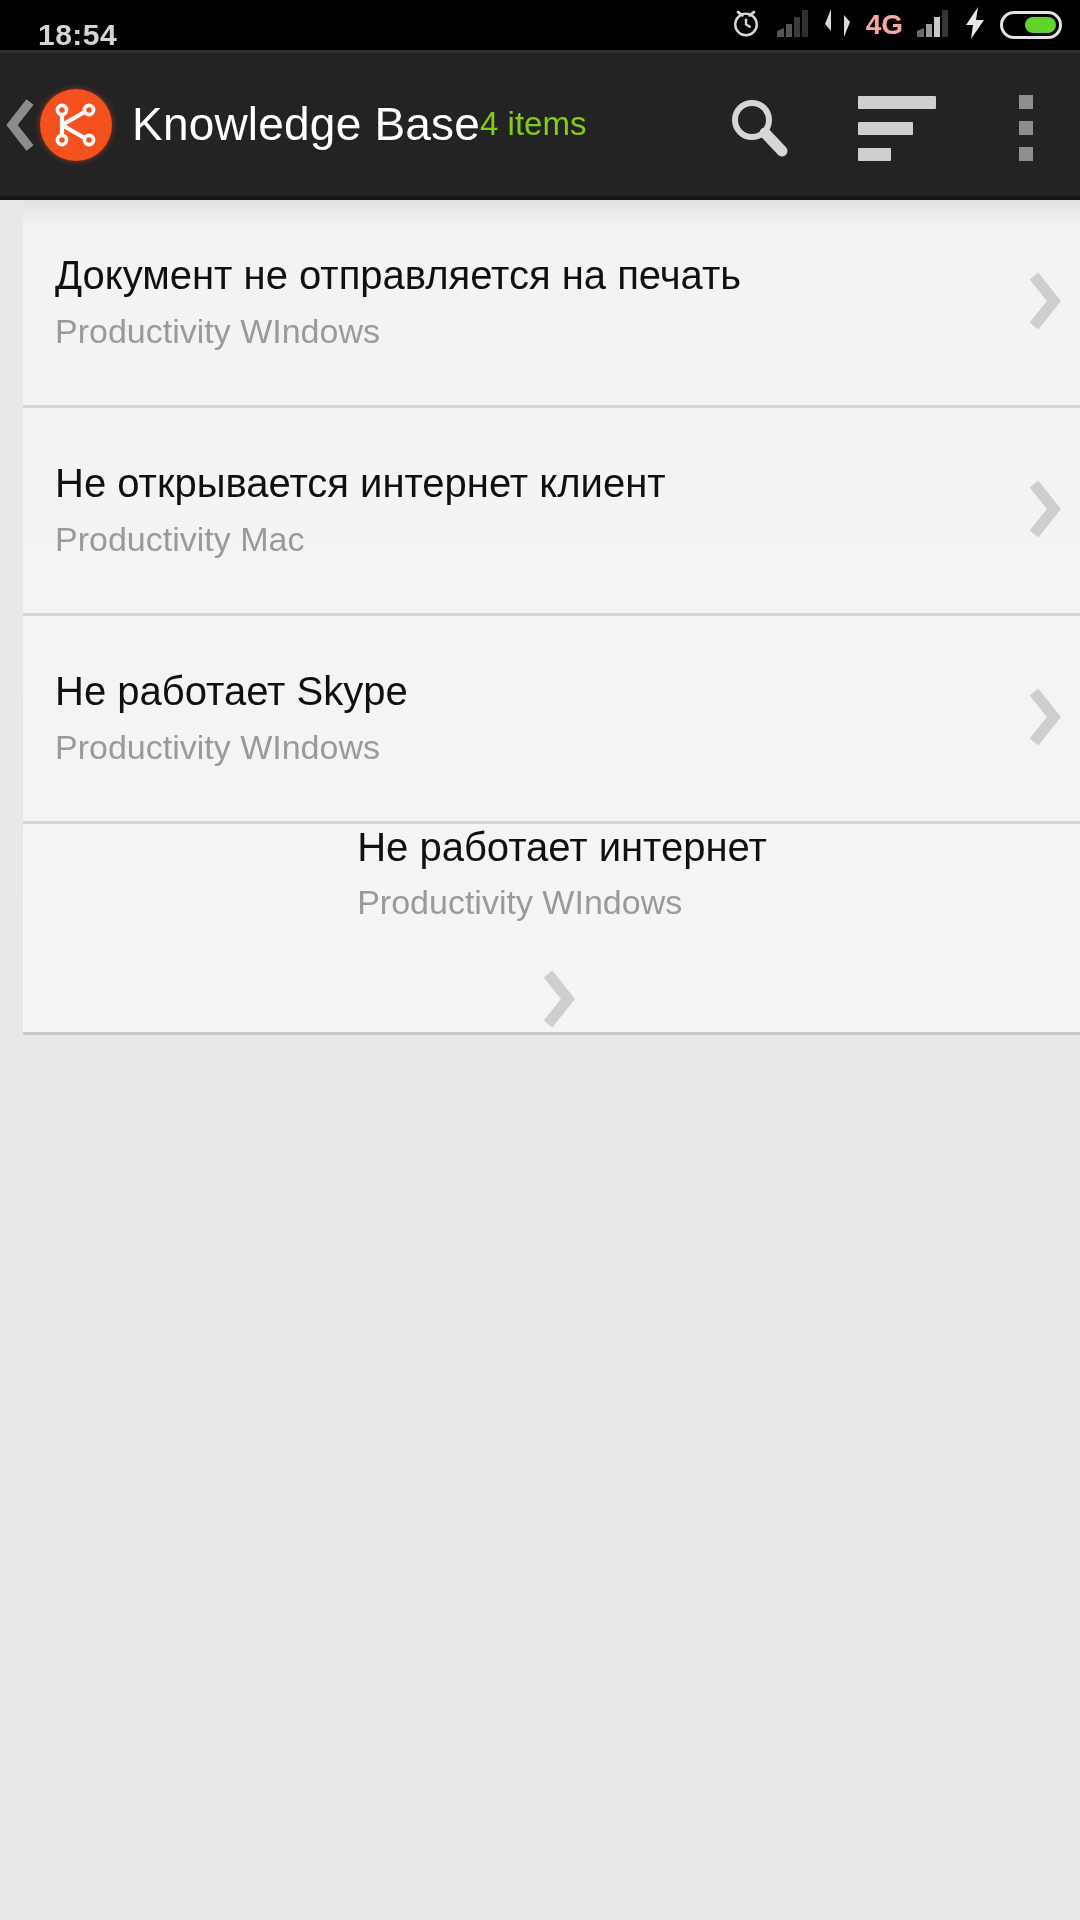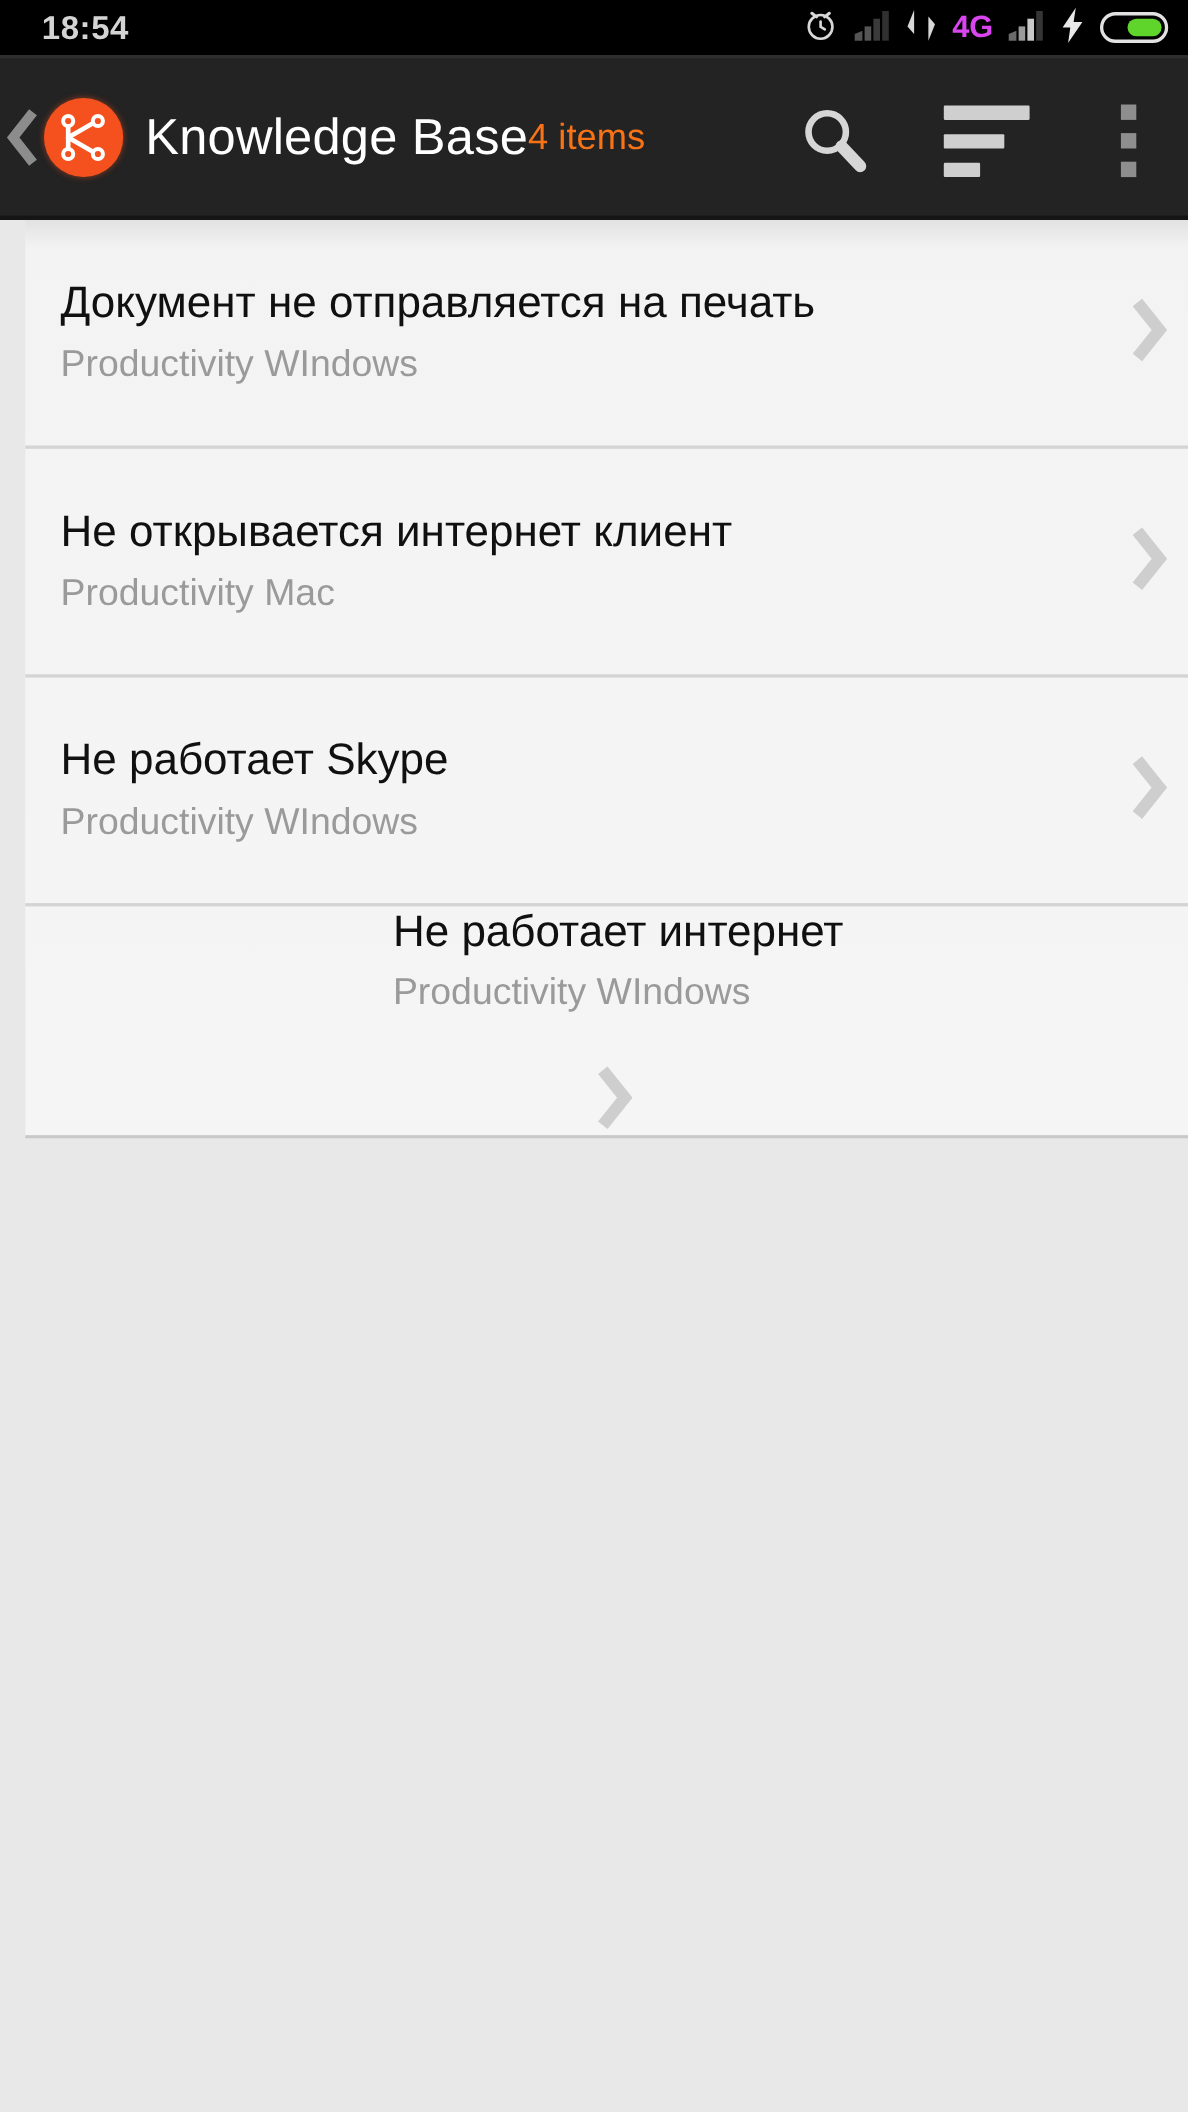--- a/index.html
+++ b/index.html
@@ -7,35 +7,35 @@
     width:1080px; height:1920px;
     background:#e8e8e8;
     font-family:"Liberation Sans", sans-serif;
     overflow:hidden;
   }
 
   
   #status-bar {
     height:50px; width:1080px;
     background:#000;
-    display:flex; align-items:center;
-    padding:2px 16px 0 38px;
+    display:flex; 
+    padding:18px 16px 0 38px;
     position:relative;
   }
   #status-clock {
     color:#d4d4d4; font-size:30px; font-weight:bold;
     letter-spacing:0.5px;
   }
   #status-icons {
     position:absolute; right:18px; top:0; height:50px;
     display:flex; align-items:center; gap:13px;
   }
   .sb-ico { display:block; }
   #status-4g {
-    color:#d946ef; font-size:28px; font-weight:bold;
+    color:#fca5a5; font-size:28px; font-weight:bold;
     letter-spacing:0px; line-height:1;
   }
   
   .batt {
     width:62px; height:28px;
     border:3px solid #e2e2e2; border-radius:15px;
     padding:3px; display:flex; align-items:center;
     justify-content:flex-end;
   }
   .batt-fill { height:100%; border-radius:10px; }
@@ -61,21 +61,21 @@
     background:#f4511e;
     display:flex; align-items:center; justify-content:center;
     box-shadow:0 0 6px rgba(244,81,30,0.55);
   }
   #titles { margin-left:20px; display:flex; flex-direction:row; justify-content:center; }
   #app-title {
     color:#fff; font-size:46px; font-weight:normal;
     line-height:1.06; letter-spacing:0.2px;
   }
   #app-subtitle {
-    color:#f97316; font-size:33px; line-height:1.25;
+    color:#84cc16; font-size:33px; line-height:1.25;
     margin-top:3px;
   }
   #bar-actions {
     position:absolute; right:0; top:0; height:150px;
     display:flex; align-items:center;
   }
   .bar-btn {
     height:150px; display:flex; align-items:center; justify-content:center;
   }
   #search-button { width:128px; }

